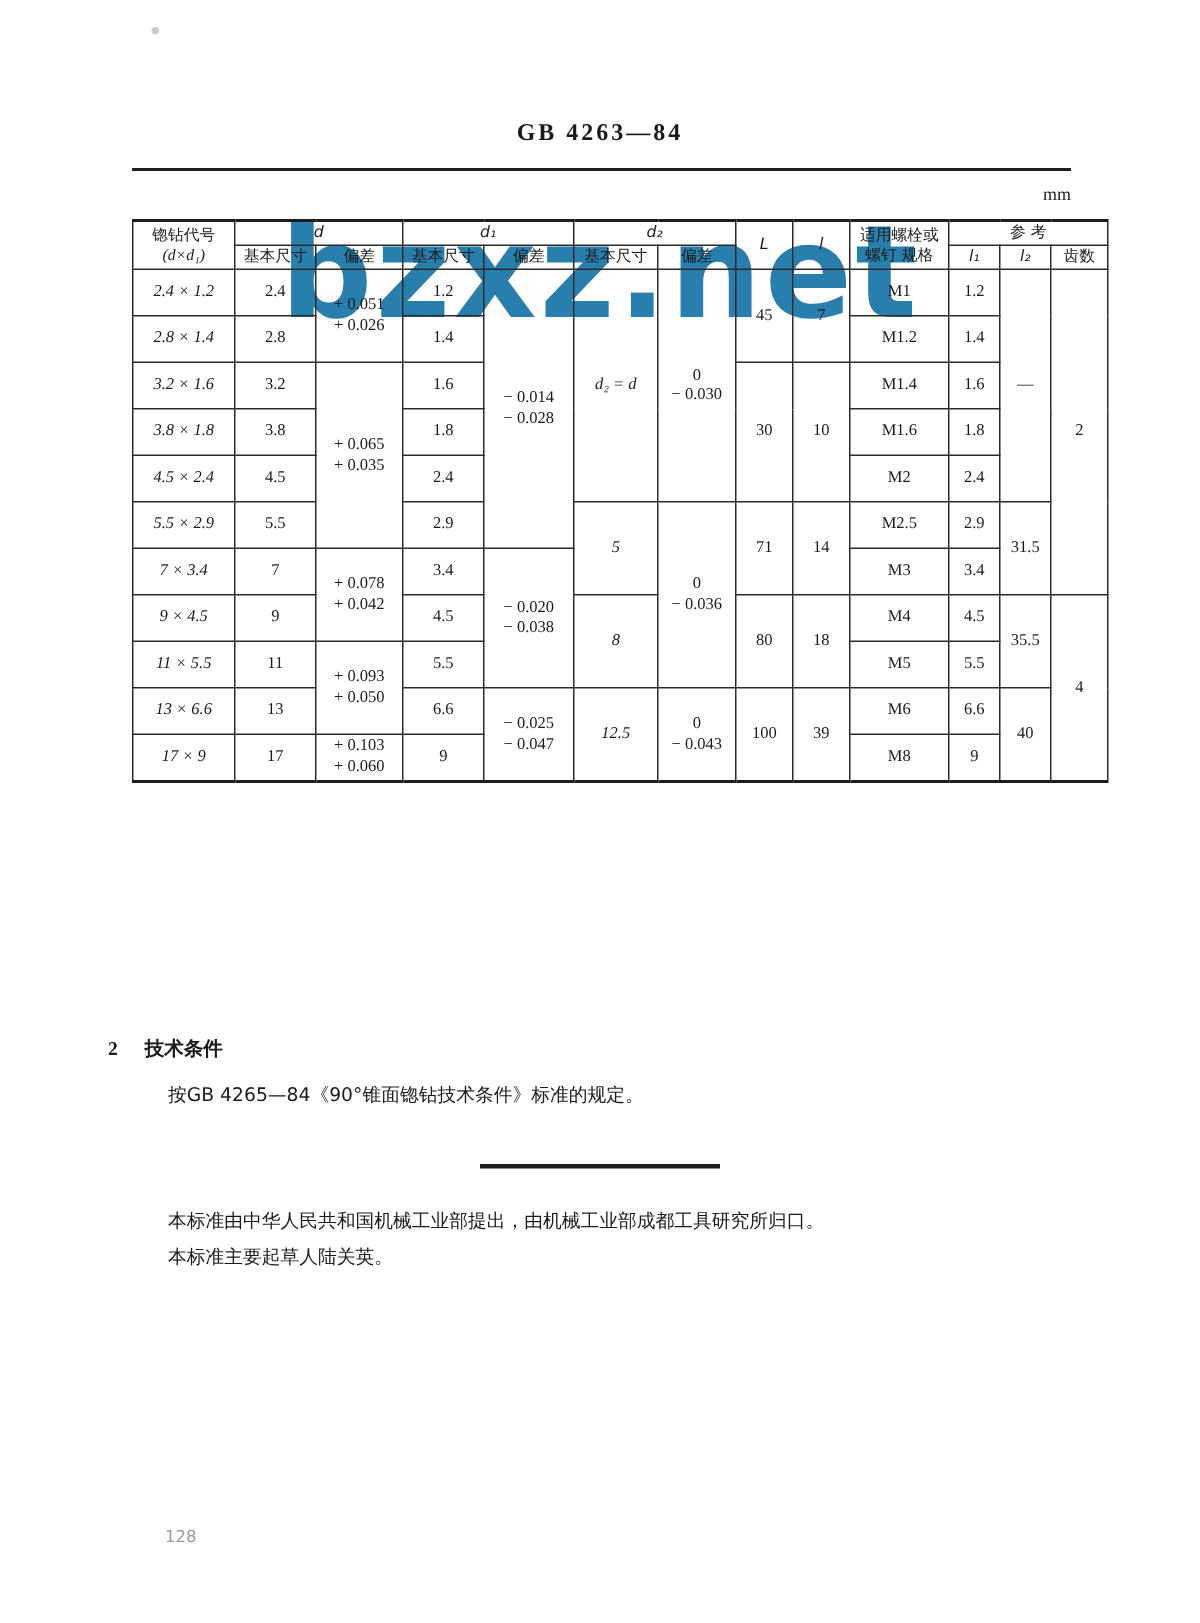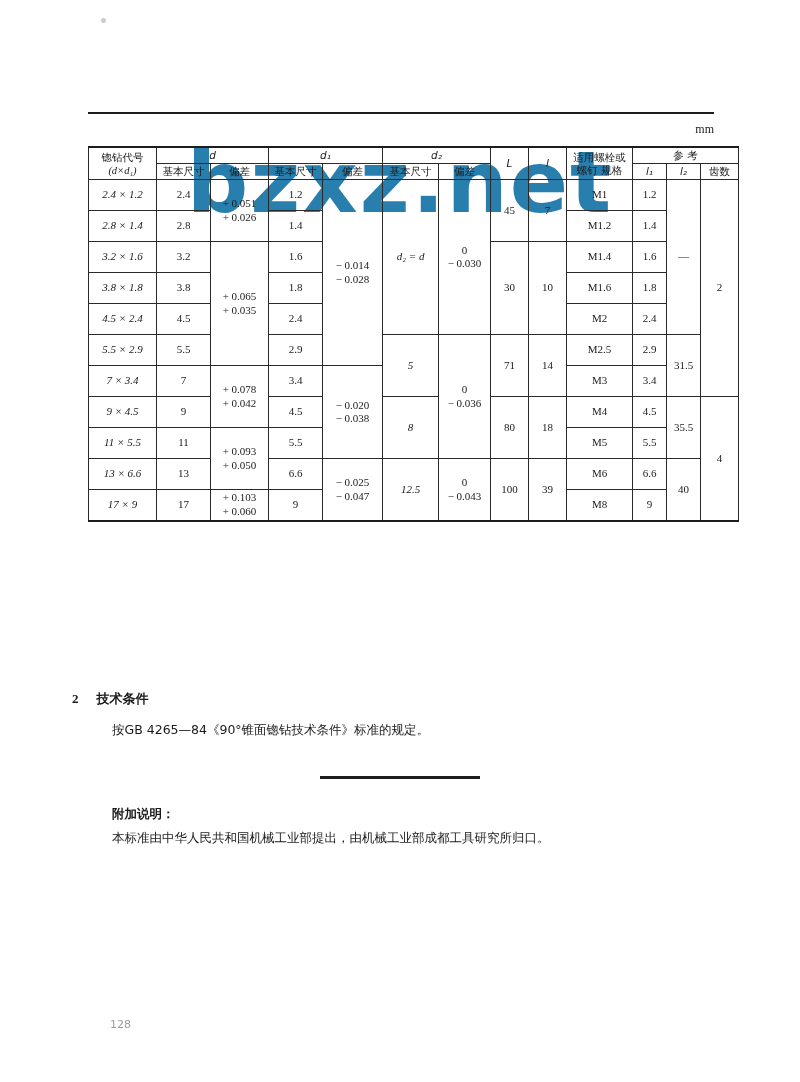--- a/index.html
+++ b/index.html
@@ -170,20 +170,21 @@
 </style>
 </head>
 <body>
 
 <div class="page">
 
   <div class="scan-speck"></div>
 
   <div class="watermark">bzxz.net</div>
 
+  <div class="doc-title">GB  4263—84</div>
   <div class="title-rule"></div>
   <div class="unit-label">mm</div>
 
   <div class="table-wrap">
     <table class="spec">
       <colgroup>
         <col style="width:68px">
           <col style="width:54px">
           <col style="width:58px">
         <col style="width:54px">
@@ -352,19 +353,19 @@
 
 
   <div class="sec-head">
     <span class="num serifnum">2</span><span>技术条件</span>
   </div>
   <div class="sec-body">按GB  4265—84《90°锥面锪钻技术条件》标准的规定。</div>
 
   <div class="mid-rule"></div>
 
   <div class="appendix">
-    <div class="head">附加说明：</div>
     <div>本标准由中华人民共和国机械工业部提出，由机械工业部成都工具研究所归口。</div>
+    <div>本标准主要起草人陆关英。</div>
   </div>
 
   <div class="page-num">128</div>
 
 </div>
 
 </body></html>

